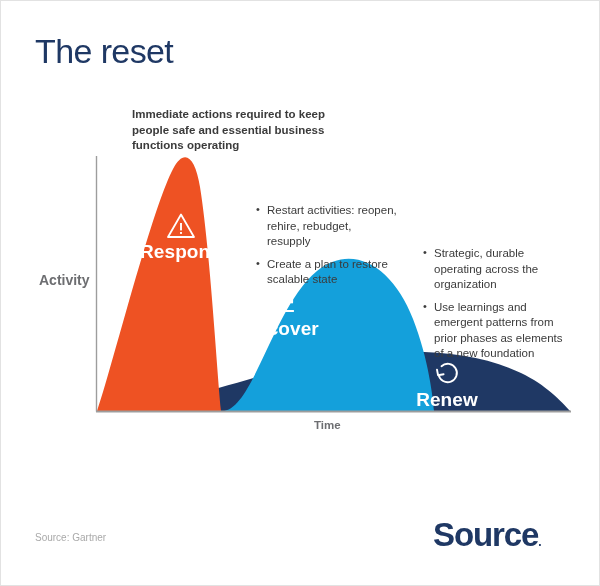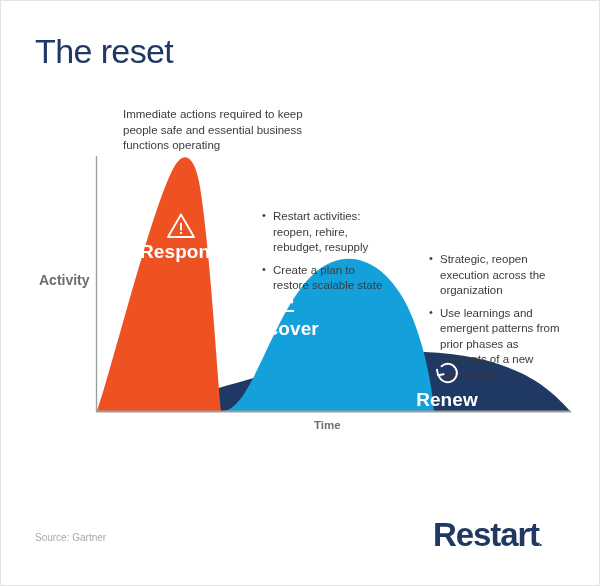--- a/index.html
+++ b/index.html
@@ -39,36 +39,37 @@
     height: 586px;
   }
   
   .note {
     position: absolute;
     font-size: 11.5px;
     line-height: 1.35;
     color: #3b3b3b;
   }
   #note-respond {
-    left: 122px;
+    left: 131px;
     top: 106px;
     width: 215px;
+    font-weight: bold;
   }
   #note-recover {
     left: 243px;
     top: 190px;
     width: 165px;
   }
   #note-renew {
     left: 410px;
     top: 233px;
     width: 170px;
   }
   .bullet-list {
-    margin: 18px;
+    margin: 12px;
     padding: 0;
     list-style: none;
   }
   .bullet-list li {
     position: relative;
     padding-left: 11px;
     margin-bottom: 7px;
   }
   .bullet-list li:last-child { margin-bottom: 0; }
   .bullet-list li::before {
@@ -186,21 +187,21 @@
 
   <div class="note" id="note-recover">
     <ul class="bullet-list">
       <li>Restart activities: reopen, rehire, rebudget, resupply</li>
       <li>Create a plan to restore scalable state</li>
     </ul>
   </div>
 
   <div class="note" id="note-renew">
     <ul class="bullet-list">
-      <li>Strategic, reopen execution across the organization</li>
+      <li>Strategic, durable operating across the organization</li>
       <li>Use learnings and emergent patterns from prior phases as elements of a new foundation</li>
     </ul>
   </div>
 
   <div class="phase" id="phase-respond">
     <svg class="phase-icon" width="30" height="27" viewBox="0 0 30 27">
       <path d="M15 2.5 L28 25 L2 25 Z" fill="none" stroke="#ffffff" stroke-width="1.8" stroke-linejoin="round"></path>
       <rect x="14.05" y="11" width="1.9" height="7.4" fill="#ffffff"></rect>
       <rect x="14.05" y="20" width="1.9" height="1.9" fill="#ffffff"></rect>
     </svg>
@@ -221,15 +222,15 @@
       <path d="M8.5 5.2 A 9.2 9.2 0 1 1 5.6 13.6" fill="none" stroke="#ffffff" stroke-width="1.9" stroke-linecap="round"></path>
       <path d="M4.0 8.6 L5.0 14.2 L10.6 13.2" fill="none" stroke="#ffffff" stroke-width="1.9" stroke-linecap="round" stroke-linejoin="round"></path>
     </svg>
     <div class="phase-label">Renew</div>
   </div>
 
   <div id="footer-text">
     <div>Source: Gartner</div>
   </div>
 
-  <div id="logo"><span>Restart</span><span class="reg">.</span></div>
+  <div id="logo"><span>Source</span><span class="reg">.</span></div>
 
 </div>
 
 </body></html>

